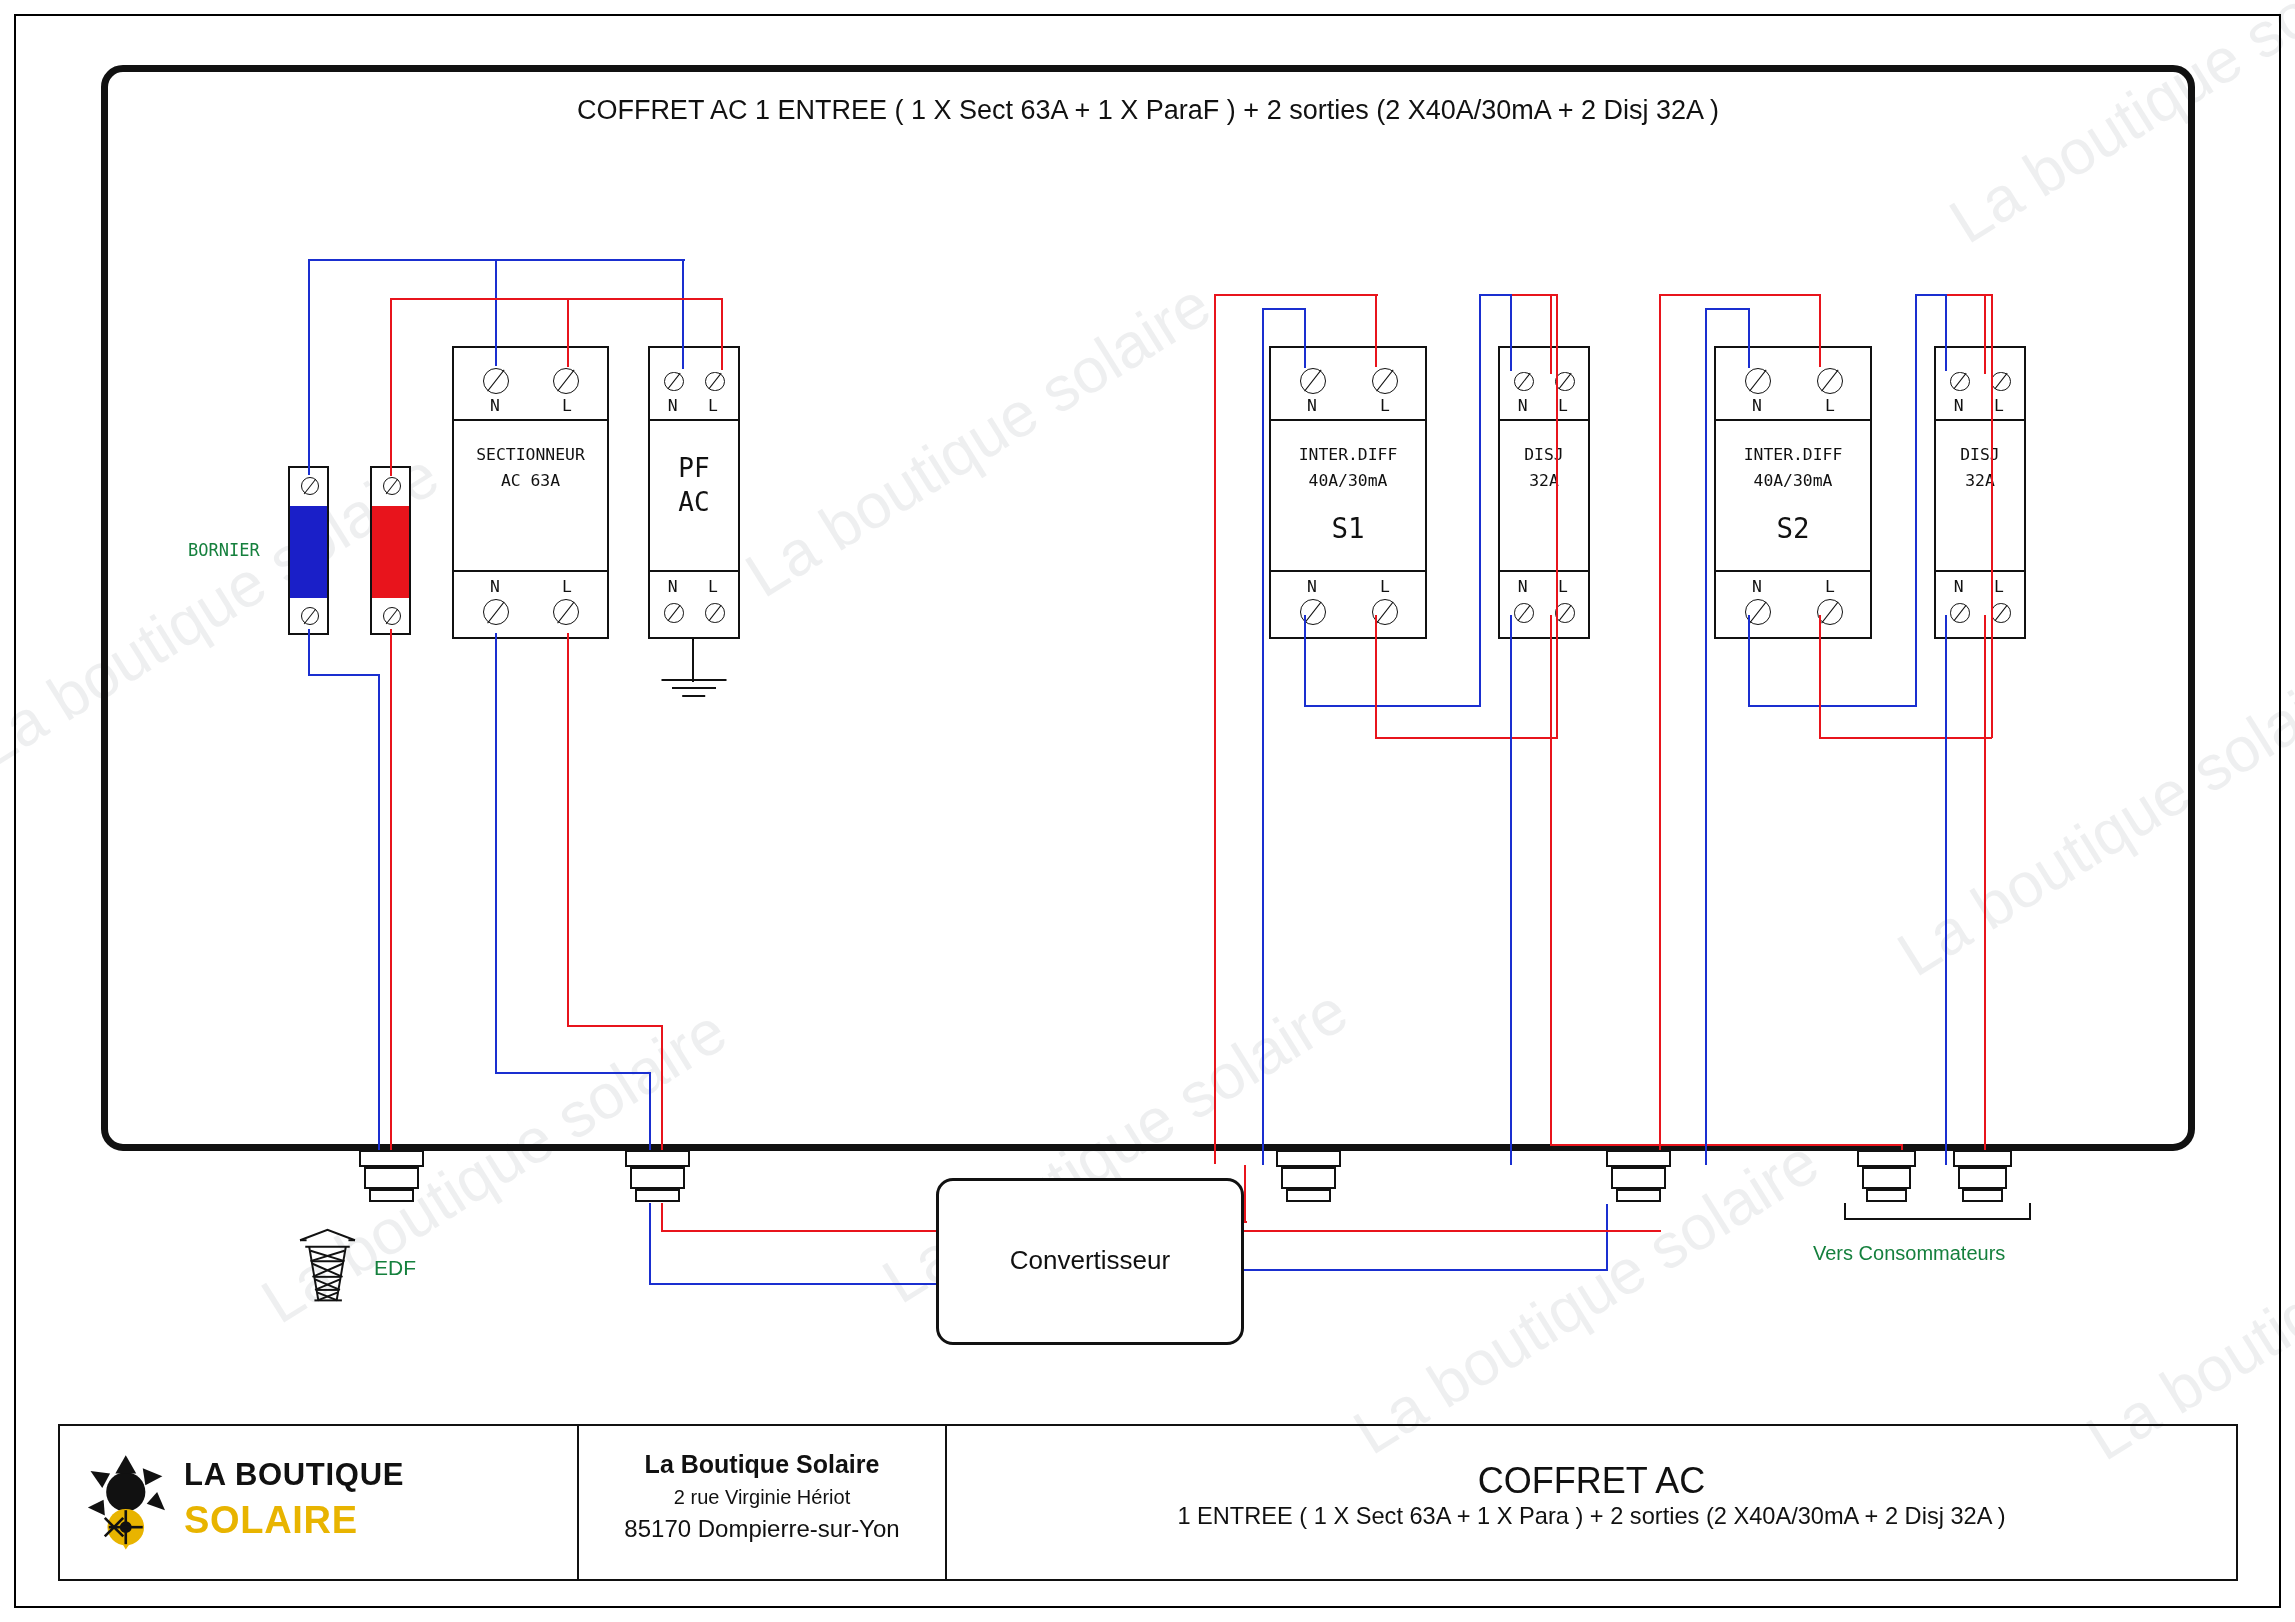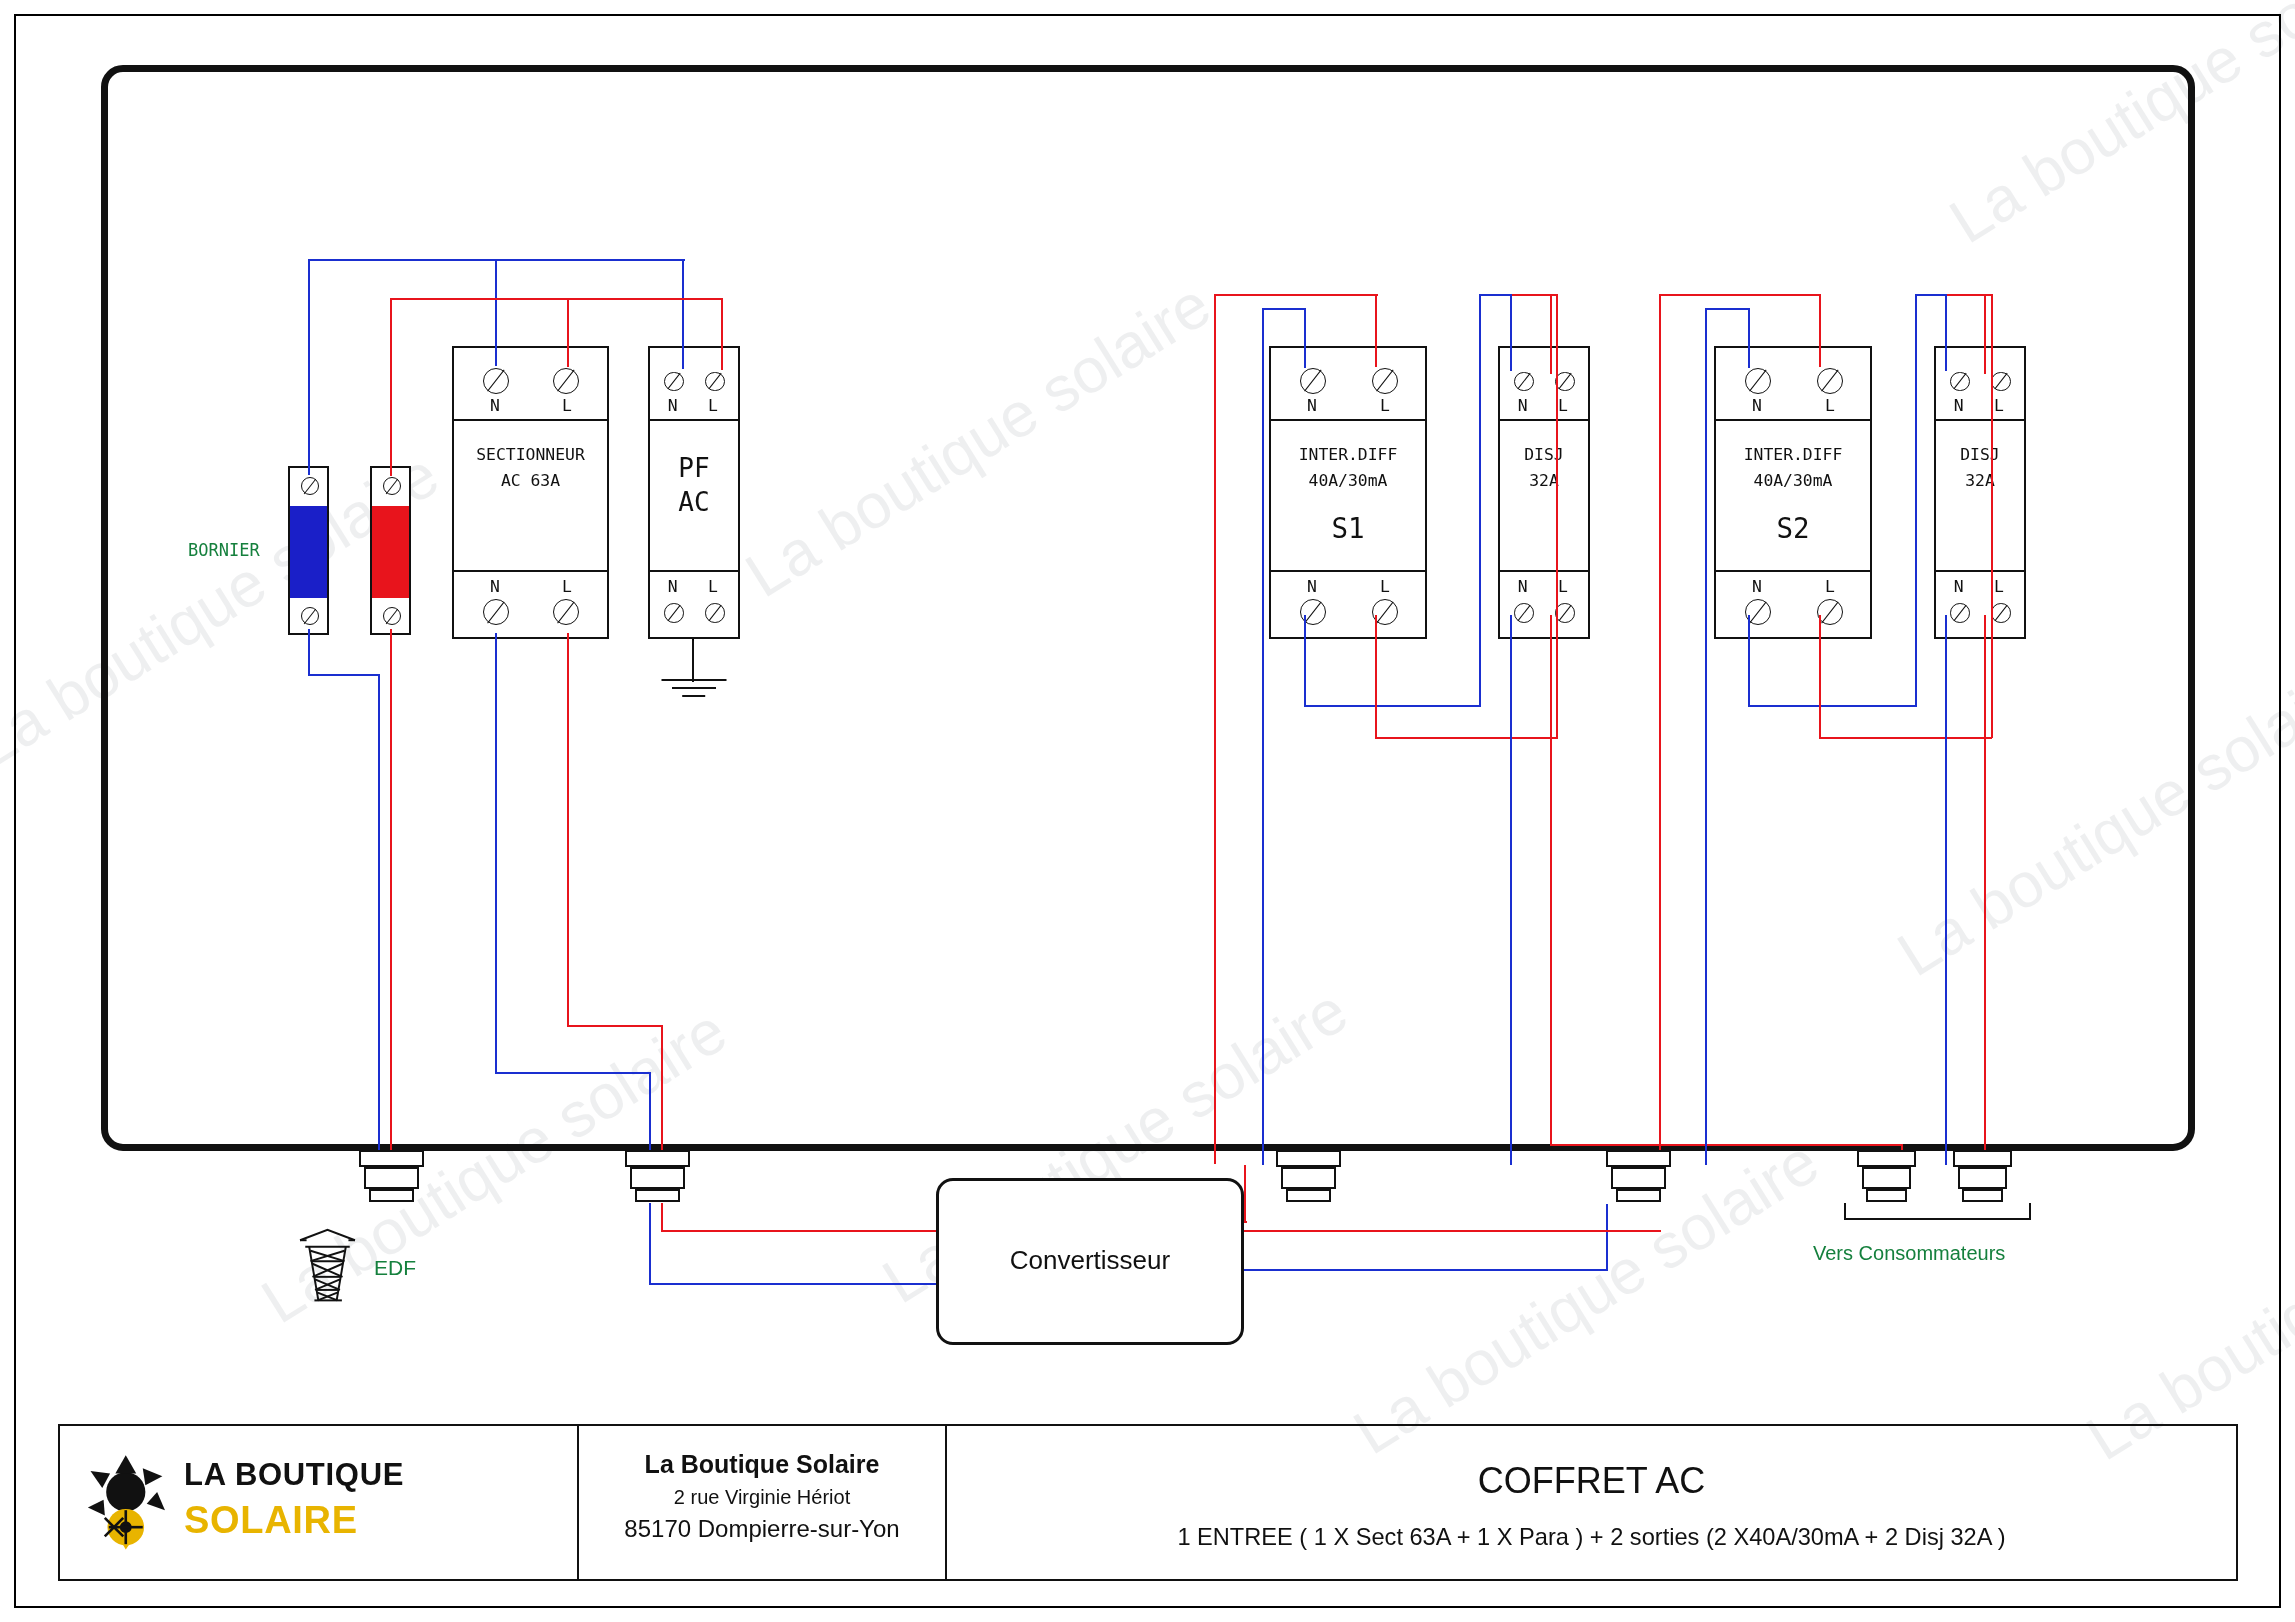--- a/index.html
+++ b/index.html
@@ -52,21 +52,21 @@
   .footer{position:absolute;left:58px;top:1424px;width:2180px;height:157px;border:2px solid #111;box-sizing:border-box;display:flex;}
   .f1{width:517px;border-right:2px solid #111;position:relative;}
   .f2{width:366px;border-right:2px solid #111;position:relative;text-align:center;}
   .f3{flex:1;position:relative;text-align:center;}
   .brand1{position:absolute;left:124px;top:31px;font-size:31px;font-weight:bold;color:#111;letter-spacing:0.7px;}
   .brand2{position:absolute;left:124px;top:73px;font-size:38px;font-weight:bold;color:#e8b400;letter-spacing:0.7px;}
   .f2 .a{margin-top:23.6px;font-size:25px;font-weight:bold;color:#111;}
   .f2 .b{margin-top:7.9px;font-size:20px;color:#111;}
   .f2 .c{margin-top:5.2px;font-size:24px;color:#111;}
   .f3 .t{margin-top:34px;font-size:36px;color:#111;}
-  .f3 .s{margin-top:22px;font-size:23.6px;color:#111;}
+  .f3 .s{margin-top:1px;font-size:23.6px;color:#111;}
 
   
   .wm{position:absolute;color:rgba(120,130,140,0.13);font-size:63px;white-space:nowrap;transform-origin:0 0;pointer-events:none;}
 
   .earth{position:absolute;}
   .earth i{position:absolute;display:block;border-top:2px solid #111;left:50%;transform:translateX(-50%);}
 </style>
 </head>
 <body>
 
@@ -76,20 +76,21 @@
   <div class="wm" style="left:249px;top:1276px;transform:rotate(-32deg);">La boutique solaire</div>
   <div class="wm" style="left:870px;top:1256px;transform:rotate(-32deg);">La boutique solaire</div>
   <div class="wm" style="left:733px;top:550px;transform:rotate(-32deg);">La boutique solaire</div>
   <div class="wm" style="left:1341px;top:1407px;transform:rotate(-32deg);">La boutique solaire</div>
   <div class="wm" style="left:1885px;top:929px;transform:rotate(-32deg);">La boutique solaire</div>
   <div class="wm" style="left:1937px;top:196px;transform:rotate(-32deg);">La boutique solaire</div>
   <div class="wm" style="left:2074px;top:1413px;transform:rotate(-32deg);">La boutique solaire</div>
 
   <div class="page-frame"></div>
   <div class="enclosure"></div>
+  <div class="title">COFFRET AC 1 ENTREE ( 1 X Sect 63A + 1 X ParaF ) + 2 sorties (2 X40A/30mA + 2 Disj 32A )</div>
 
   <div class="cap" style="left:188px;top:540px;font-family:'DejaVu Sans Mono',monospace;font-size:17px;">BORNIER</div>
 
   <div class="bornbox" style="left:288px;top:466px;width:41px;height:169px;">
     <div class="bornfill" style="top:38px;height:92px;background:#1a1fc8;"></div>
     <div class="termsm" style="left:10.5px;top:9.2px;width:18.3px;height:18.3px;"></div>
     <div class="termsm" style="left:10.5px;top:139px;width:18.3px;height:18.3px;"></div>
   </div>
 
   <div class="bornbox" style="left:370px;top:466px;width:41px;height:169px;">

